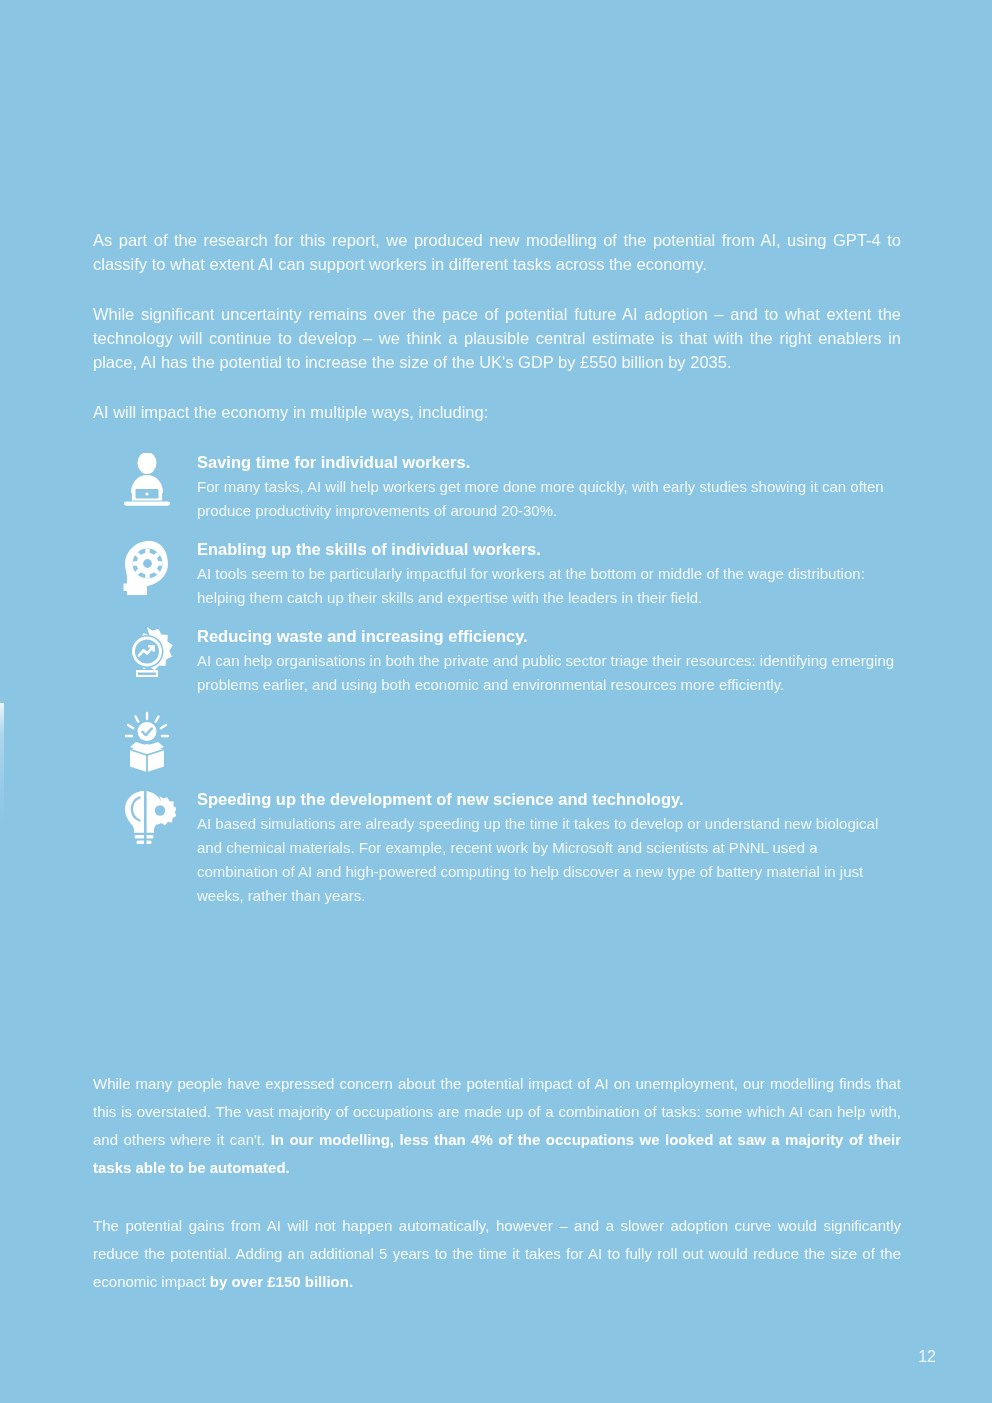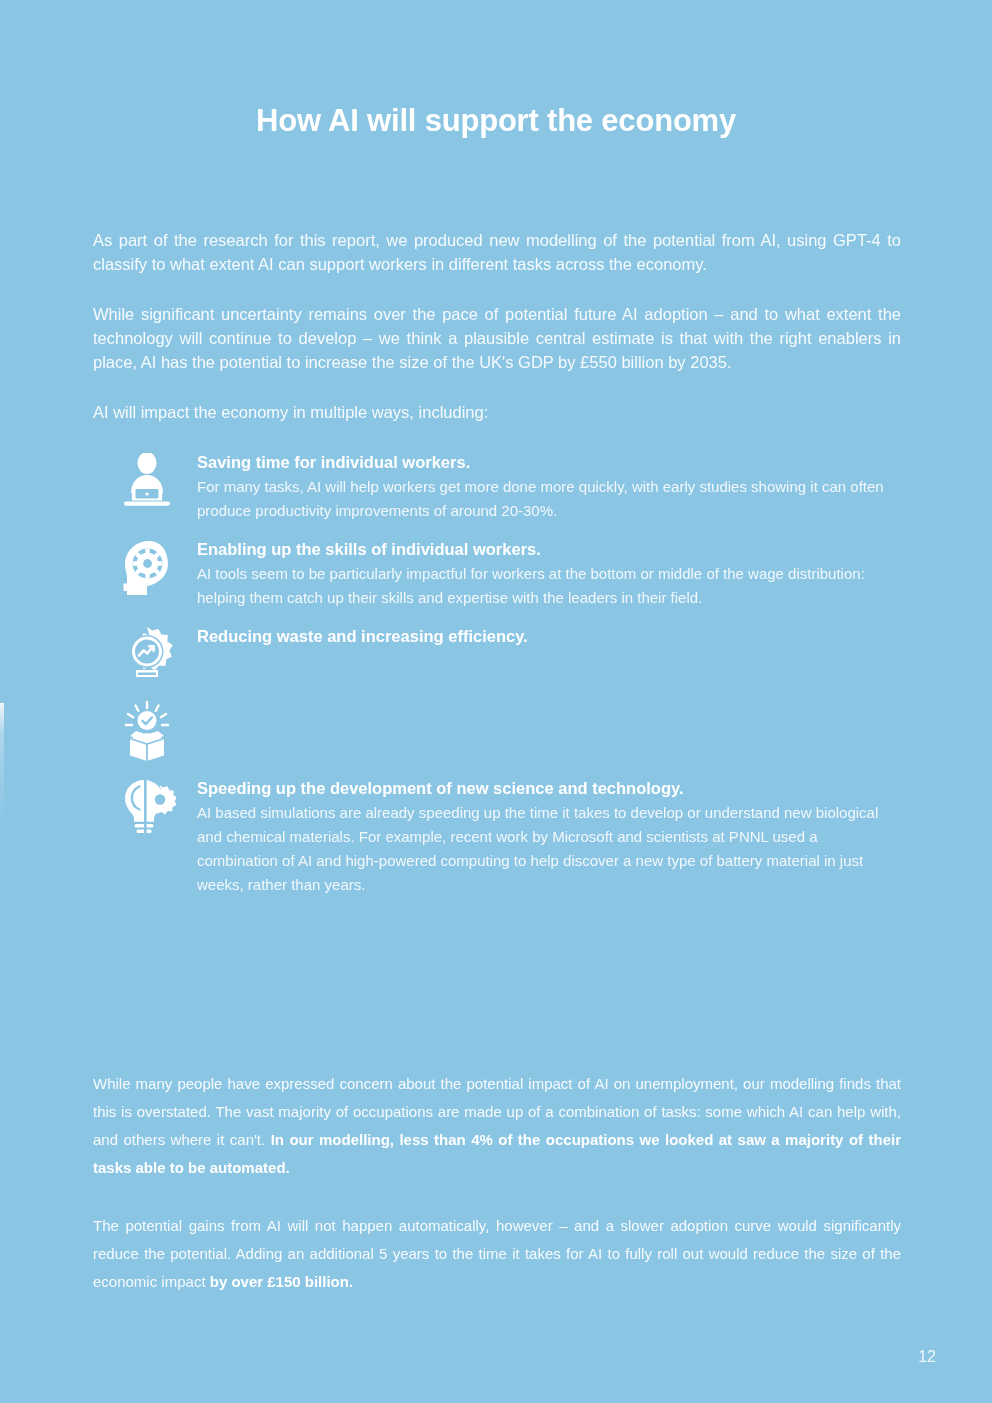--- a/index.html
+++ b/index.html
@@ -138,21 +138,20 @@
     font-size: 16px;
   }
 </style>
 </head>
 <body>
 
 <div class="page">
 
   <div class="binding-edge"></div>
 
-  <div class="title">How AI will support the economy</div>
 
   <div class="content">
     <p class="body-para">As part of the research for this report, we produced new modelling of the potential from AI, using GPT-4 to classify to what extent AI can support workers in different tasks across the economy.</p>
     <p class="body-para">While significant uncertainty remains over the pace of potential future AI adoption – and to what extent the technology will continue to develop – we think a plausible central estimate is that with the right enablers in place, AI has the potential to increase the size of the UK's GDP by £550 billion by 2035.</p>
     <p class="body-para no-justify">AI will impact the economy in multiple ways, including:</p>
 
     <div class="bullets">
 
       <div class="bullet">
         <div class="bullet-icon">
@@ -206,20 +205,21 @@
             <circle cx="29" cy="25.5" r="16.5" fill="#8bc5e4"></circle>
             <path d="M29 10.5a15 15 0 1 1 0 30 15 15 0 0 1 0-30zm0 3a12 12 0 1 0 0 24 12 12 0 0 0 0-24z"></path>
             <path d="M21 29.5l4.6-5.2 3.6 3.2 5.2-6.4" fill="none" stroke="#ffffff" stroke-width="2.6" stroke-linecap="round" stroke-linejoin="round"></path>
             <path d="M31.2 20.2h4.4v4.4" fill="none" stroke="#ffffff" stroke-width="2.6" stroke-linecap="round" stroke-linejoin="round"></path>
             <path d="M18 44h22v7H18z" fill="#ffffff"></path>
             <path d="M20 46.5h18v2.5H20z" fill="#8bc5e4"></path>
           </svg>
         </div>
         <div class="bullet-text">
           <div class="bullet-heading">Reducing waste and increasing efficiency.</div>
+          <div class="bullet-body">AI can help organisations in both the private and public sector triage their resources: identifying emerging problems earlier, and using both economic and environmental resources more efficiently.</div>
         </div>
       </div>
 
       <div class="bullet">
         <div class="bullet-icon">
           <svg width="56" height="62" viewBox="0 0 56 62" fill="#ffffff">
             <g stroke="#ffffff" stroke-width="2.4" stroke-linecap="round">
               <line x1="28" y1="2" x2="28" y2="8"></line>
               <line x1="16.5" y1="5.5" x2="19.3" y2="10.8"></line>
               <line x1="39.5" y1="5.5" x2="36.7" y2="10.8"></line>

